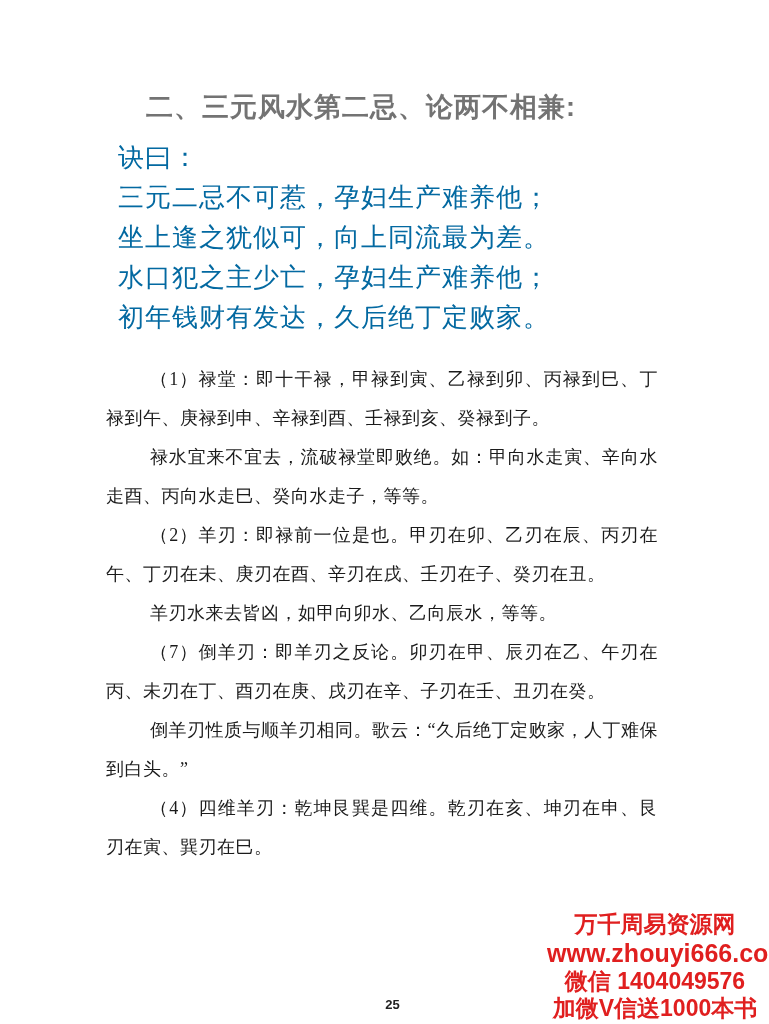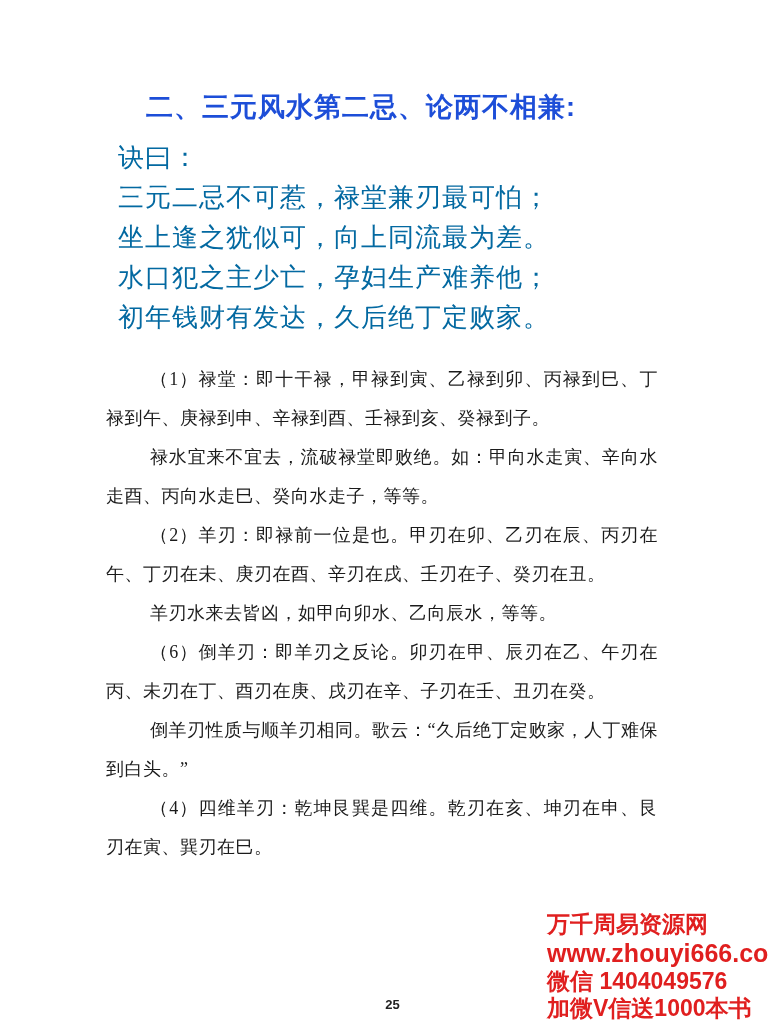--- a/index.html
+++ b/index.html
@@ -18,21 +18,21 @@
     top: 88px;
     width: 552px;
   }
   .chapter-heading {
     font-family: "Liberation Sans", sans-serif;
     font-weight: 700;
     font-size: 27px;
     line-height: 38px;
     margin-left: 40px;
     letter-spacing: 1px;
-    color: #1d4ed8;
+    color: #737373;
   }
   .verse-block { margin-top: 12px; margin-left: 12px; }
   .verse-intro,
   .verse-line {
     font-size: 26px;
     line-height: 40px;
     letter-spacing: 1px;
     white-space: nowrap;
     color: #0369a1;
   }
@@ -55,21 +55,21 @@
     font-family: "Liberation Sans", sans-serif;
     font-weight: 700;
     font-size: 13px;
     color: #222222;
   }
   .watermark {
     position: absolute;
     right: 6px;
     bottom: 2px;
     width: 216px;
-    text-align: left;
+    text-align: center;
     color: #e01f1f;
     font-family: "Liberation Sans", sans-serif;
     font-weight: 700;
     line-height: 27px;
     margin-left: 43px;
   }
   .wm-site  { font-size: 23px; }
   .wm-url   { font-size: 25px; line-height: 30px; }
   .wm-wechat{ font-size: 23px; }
   .wm-promo { font-size: 23px; }
@@ -78,32 +78,32 @@
 <body>
 
 <div class="page">
 
   <div class="content">
 
     <div class="chapter-heading">二、三元风水第二忌、论两不相兼:</div>
 
     <div class="verse-block">
       <div class="verse-intro">诀曰：</div>
-      <div class="verse-line">三元二忌不可惹，禄堂兼刃最可怕；</div>
+      <div class="verse-line">三元二忌不可惹，孕妇生产难养他；</div>
       <div class="verse-line">坐上逢之犹似可，向上同流最为差。</div>
       <div class="verse-line">水口犯之主少亡，孕妇生产难养他；</div>
       <div class="verse-line">初年钱财有发达，久后绝丁定败家。</div>
     </div>
 
     <div class="body-text">
       <p class="para">（1）禄堂：即十干禄，甲禄到寅、乙禄到卯、丙禄到巳、丁禄到午、庚禄到申、辛禄到酉、壬禄到亥、癸禄到子。</p>
       <p class="para">禄水宜来不宜去，流破禄堂即败绝。如：甲向水走寅、辛向水走酉、丙向水走巳、癸向水走子，等等。</p>
       <p class="para">（2）羊刃：即禄前一位是也。甲刃在卯、乙刃在辰、丙刃在午、丁刃在未、庚刃在酉、辛刃在戌、壬刃在子、癸刃在丑。</p>
       <p class="para">羊刃水来去皆凶，如甲向卯水、乙向辰水，等等。</p>
-      <p class="para">（6）倒羊刃：即羊刃之反论。卯刃在甲、辰刃在乙、午刃在丙、未刃在丁、酉刃在庚、戌刃在辛、子刃在壬、丑刃在癸。</p>
+      <p class="para">（7）倒羊刃：即羊刃之反论。卯刃在甲、辰刃在乙、午刃在丙、未刃在丁、酉刃在庚、戌刃在辛、子刃在壬、丑刃在癸。</p>
       <p class="para">倒羊刃性质与顺羊刃相同。歌云：“久后绝丁定败家，人丁难保到白头。”</p>
       <p class="para">（4）四维羊刃：乾坤艮巽是四维。乾刃在亥、坤刃在申、艮刃在寅、巽刃在巳。</p>
     </div>
 
   </div>
 
   <div class="page-number">25</div>
 
   <div class="watermark">
     <div class="wm-site">万千周易资源网</div>

